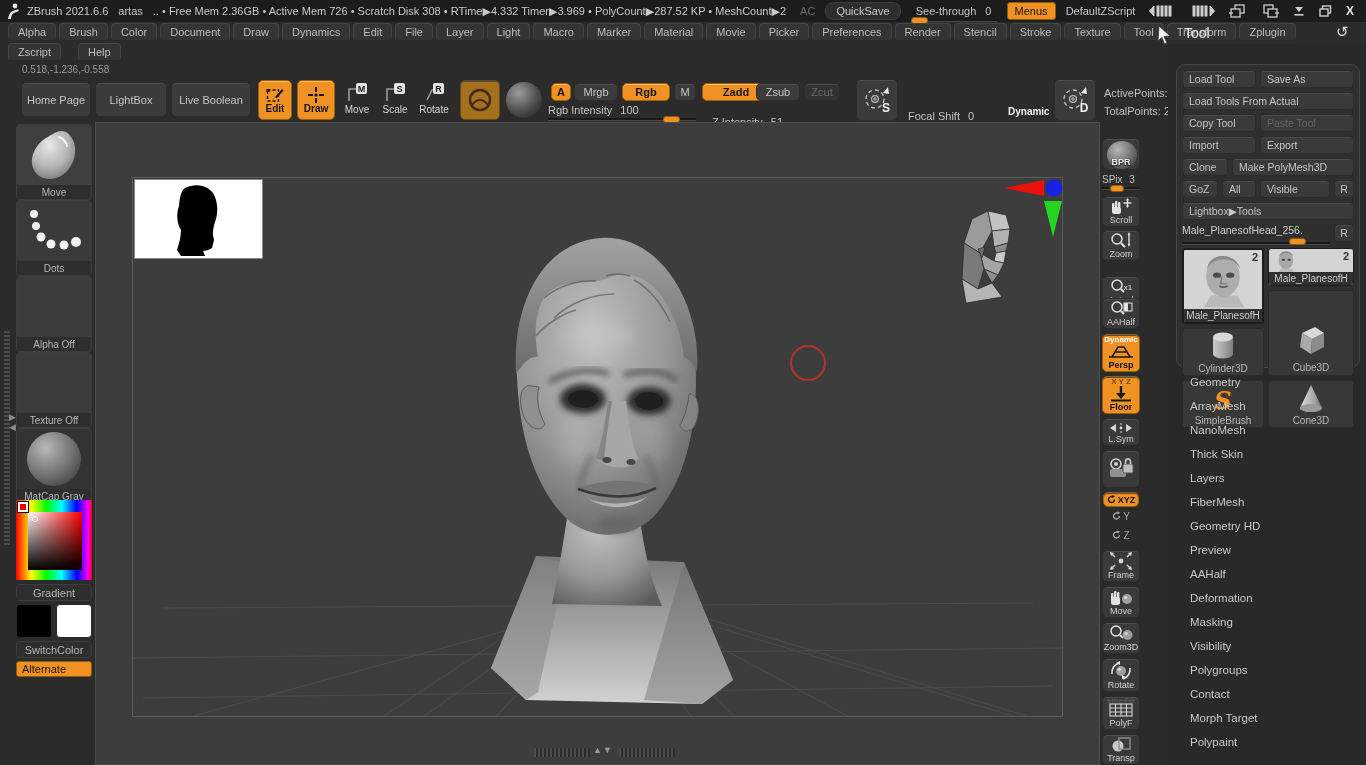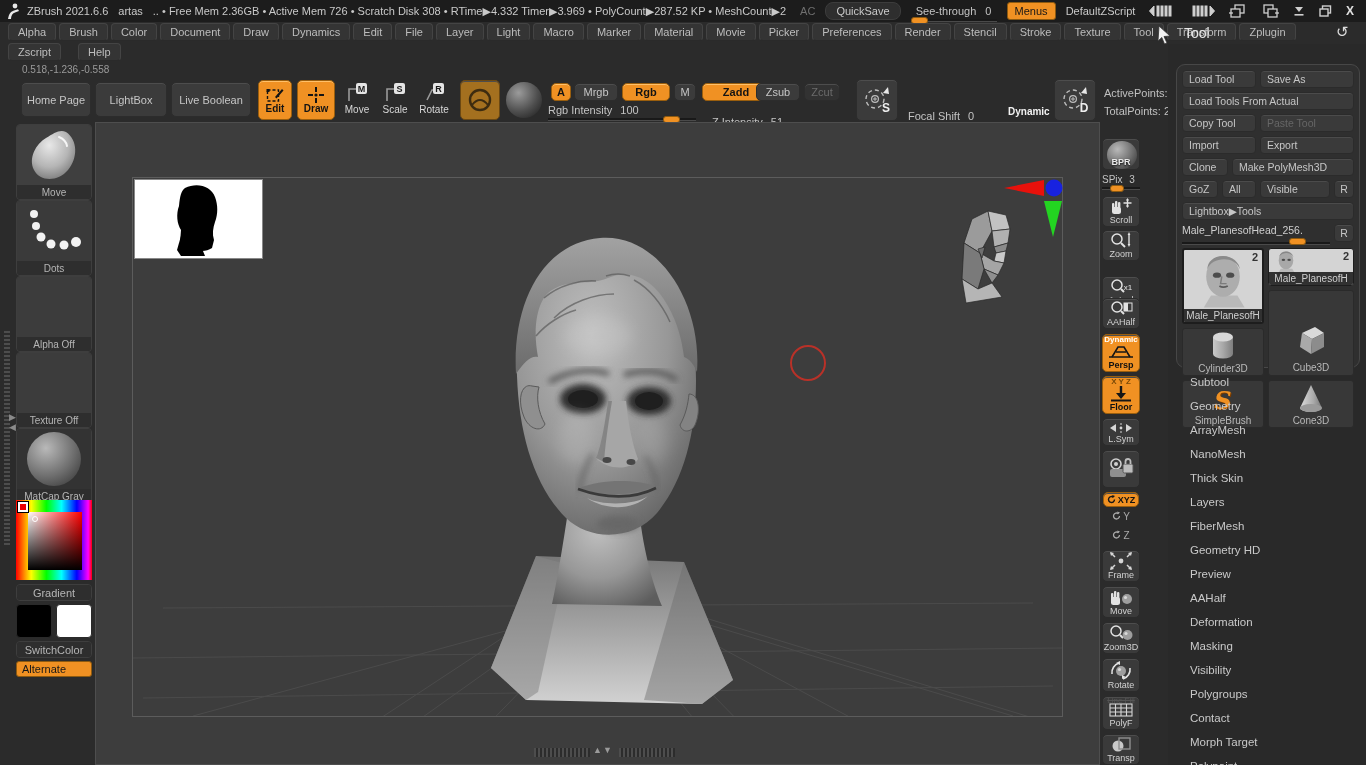--- a/index.html
+++ b/index.html
@@ -789,21 +789,20 @@
             <ellipse cx="17" cy="26" rx="11" ry="4" fill="#9a9a9a"></ellipse>
           </svg>
         <div class="thumb-label-dark">Cone3D</div>
       </div>
     </div>
   </div>
 </div>
 
 <div class="sections">
 
-<div class="secrow">Subtool</div>
     <div class="secrow">Geometry</div>
     <div class="secrow">ArrayMesh</div>
     <div class="secrow">NanoMesh</div>
     <div class="secrow">Thick Skin</div>
     <div class="secrow">Layers</div>
     <div class="secrow">FiberMesh</div>
     <div class="secrow">Geometry HD</div>
     <div class="secrow">Preview</div>
     <div class="secrow">AAHalf</div>
     <div class="secrow">Deformation</div>

